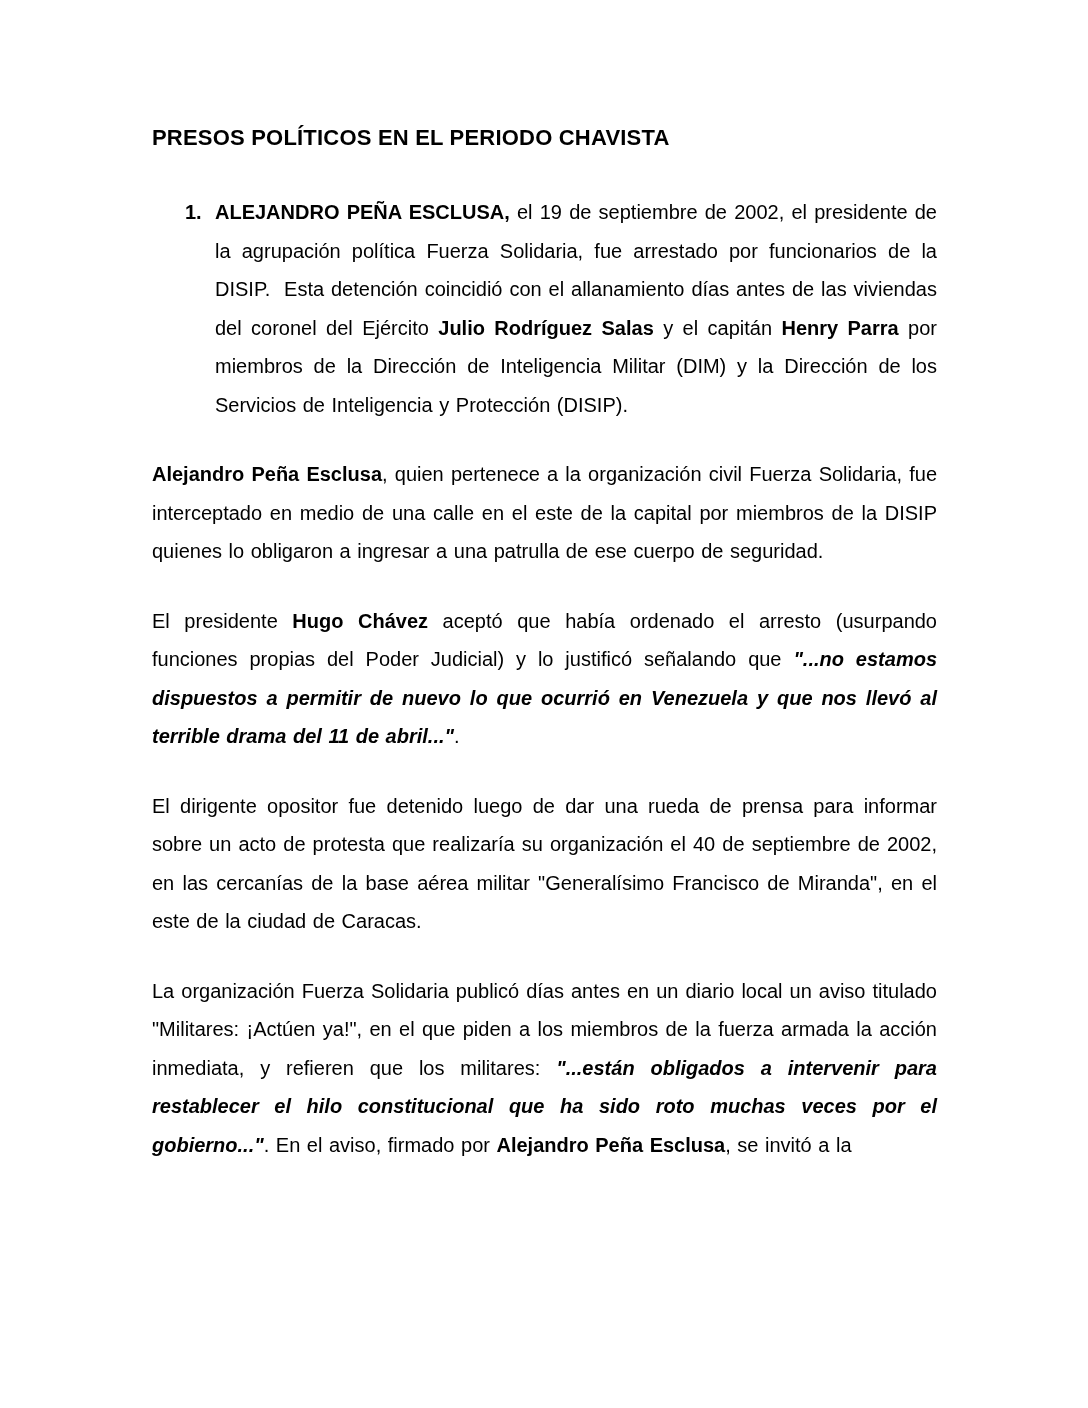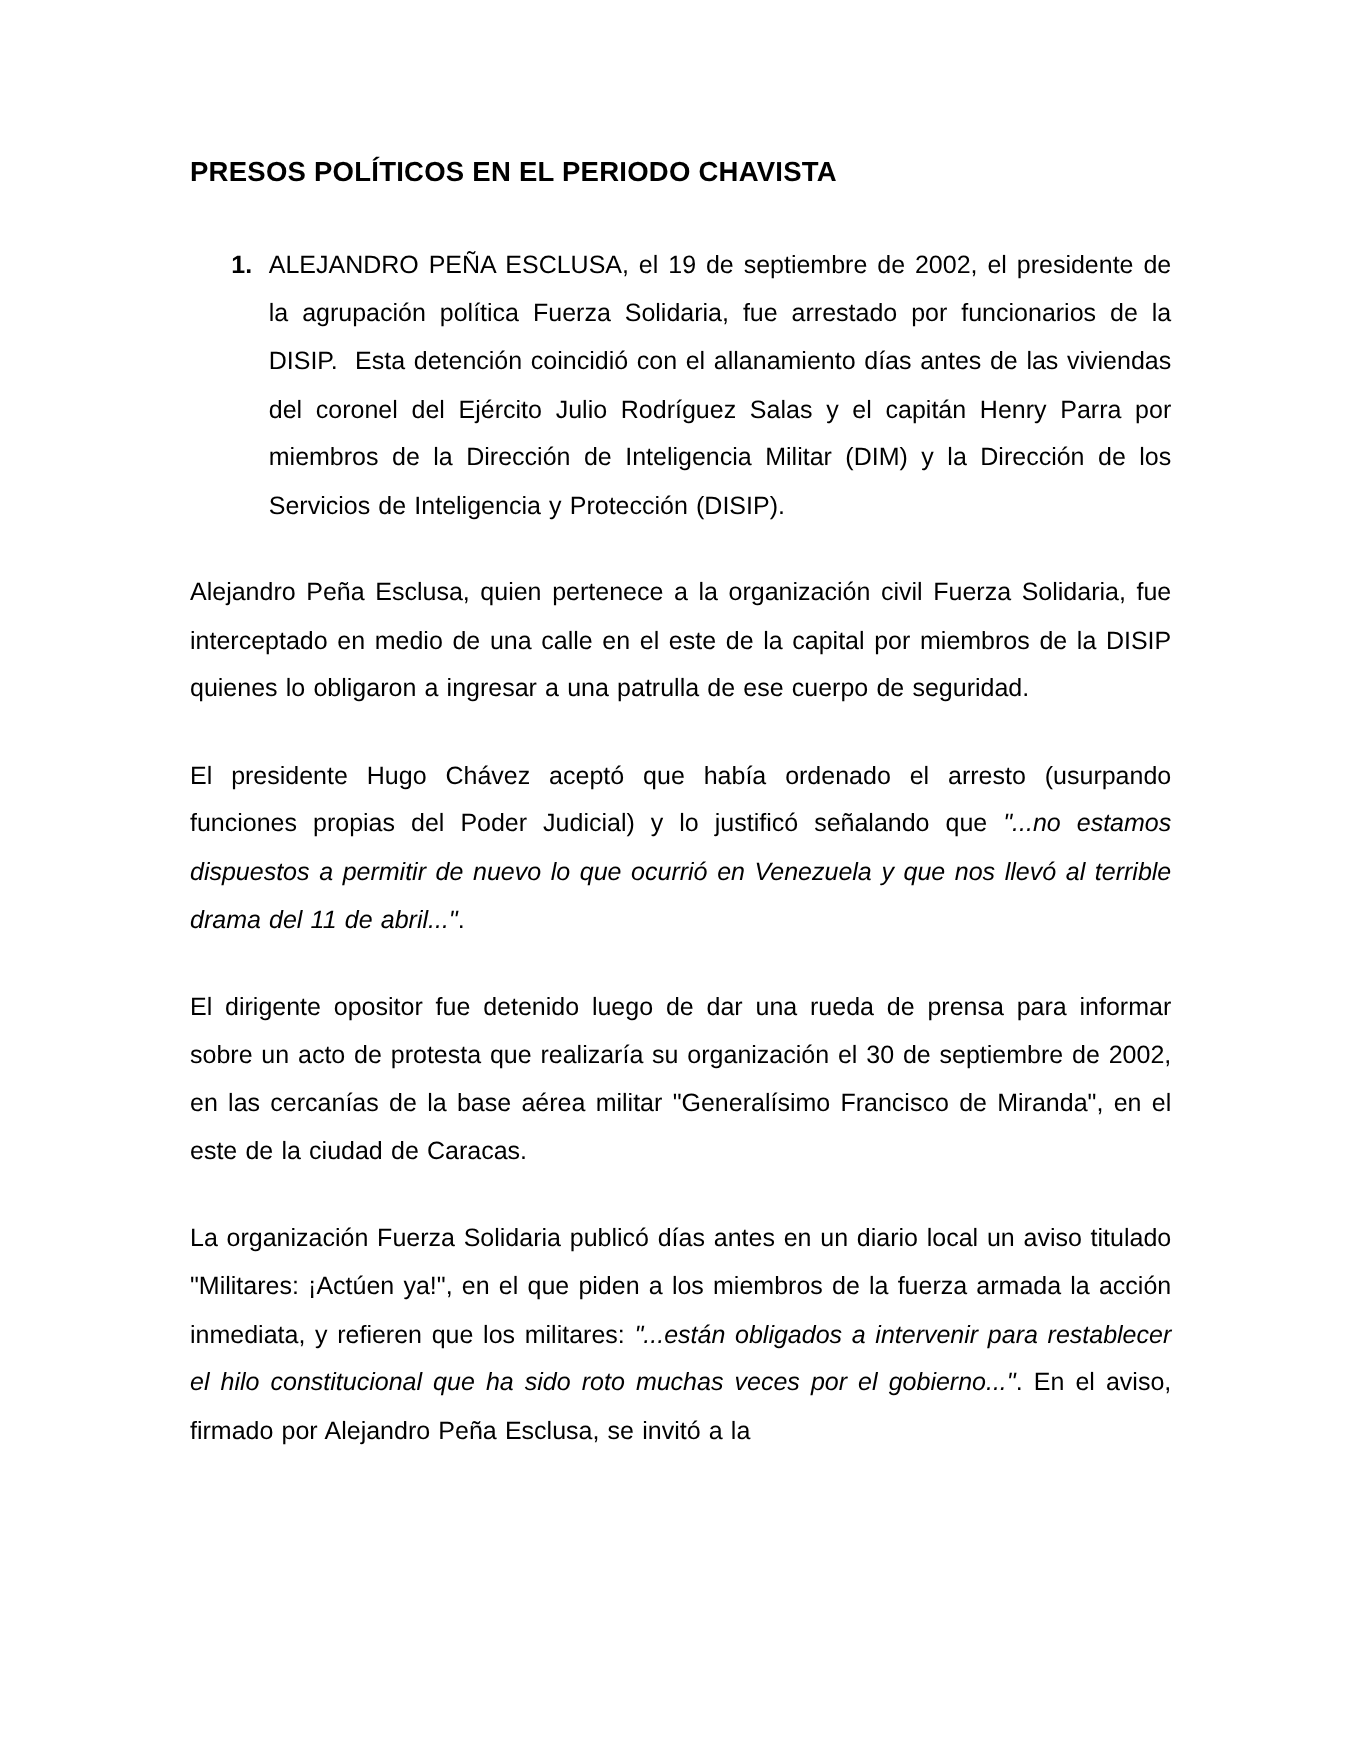--- a/index.html
+++ b/index.html
@@ -40,30 +40,30 @@
   .list-item {
     position: relative;
     padding-left: 63px;
   }
   .list-marker {
     position: absolute;
     left: 33px;
     top: 0;
     font-weight: 700;
   }
-  .run.b  { font-weight: 400; }
+  .run.b  { font-weight: 700; }
   .run.i  { font-style: italic; }
 </style>
 </head>
 <body>
 
 <div class="page">
   <div class="content">
     <h1 class="doc-title">PRESOS POLÍTICOS EN EL PERIODO CHAVISTA</h1>
     <div id="doc-blocks">
         <div class="block list-item"><span class="list-marker">1.</span><span class="run b">ALEJANDRO PEÑA ESCLUSA,</span><span class="run"> el 19 de septiembre de 2002, el presidente de la agrupación política Fuerza Solidaria, fue arrestado por funcionarios de la DISIP.&nbsp; Esta detención coincidió con el allanamiento días antes de las viviendas del coronel del Ejército </span><span class="run b">Julio Rodríguez Salas</span><span class="run"> y el capitán </span><span class="run b">Henry Parra</span><span class="run"> por miembros de la Dirección de Inteligencia Militar (DIM) y la Dirección de los Servicios de Inteligencia y Protección (DISIP).</span></div>
         <div class="block"><span class="run b">Alejandro Peña Esclusa</span><span class="run">, quien pertenece a la organización civil Fuerza Solidaria, fue interceptado en medio de una calle en el este de la capital por miembros de la DISIP quienes lo obligaron a ingresar a una patrulla de ese cuerpo de seguridad.</span></div>
         <div class="block"><span class="run">El presidente </span><span class="run b">Hugo Chávez</span><span class="run"> aceptó que había ordenado el arresto (usurpando funciones propias del Poder Judicial) y lo justificó señalando que </span><span class="run b i">"...no estamos dispuestos a permitir de nuevo lo que ocurrió en Venezuela y que nos llevó al terrible drama del 11 de abril..."</span><span class="run">.</span></div>
-        <div class="block"><span class="run">El dirigente opositor fue detenido luego de dar una rueda de prensa para informar sobre un acto de protesta que realizaría su organización el 30 de septiembre de 2002, en las cercanías de la base aérea militar "Generalísimo Francisco de Miranda", en el este de la ciudad de Caracas.</span></div>
+        <div class="block"><span class="run">El dirigente opositor fue detenido luego de dar una rueda de prensa para informar sobre un acto de protesta que realizaría su organización el 40 de septiembre de 2002, en las cercanías de la base aérea militar "Generalísimo Francisco de Miranda", en el este de la ciudad de Caracas.</span></div>
         <div class="block"><span class="run">La organización Fuerza Solidaria publicó días antes en un diario local un aviso titulado "Militares: ¡Actúen ya!", en el que piden a los miembros de la fuerza armada la acción inmediata, y refieren que los militares: </span><span class="run b i">"...están obligados a intervenir para restablecer el hilo constitucional que ha sido roto muchas veces por el gobierno..."</span><span class="run">. En el aviso, firmado por </span><span class="run b">Alejandro Peña Esclusa</span><span class="run">, se invitó a la</span></div>
       </div>
   </div>
 </div>
 
 </body></html>

